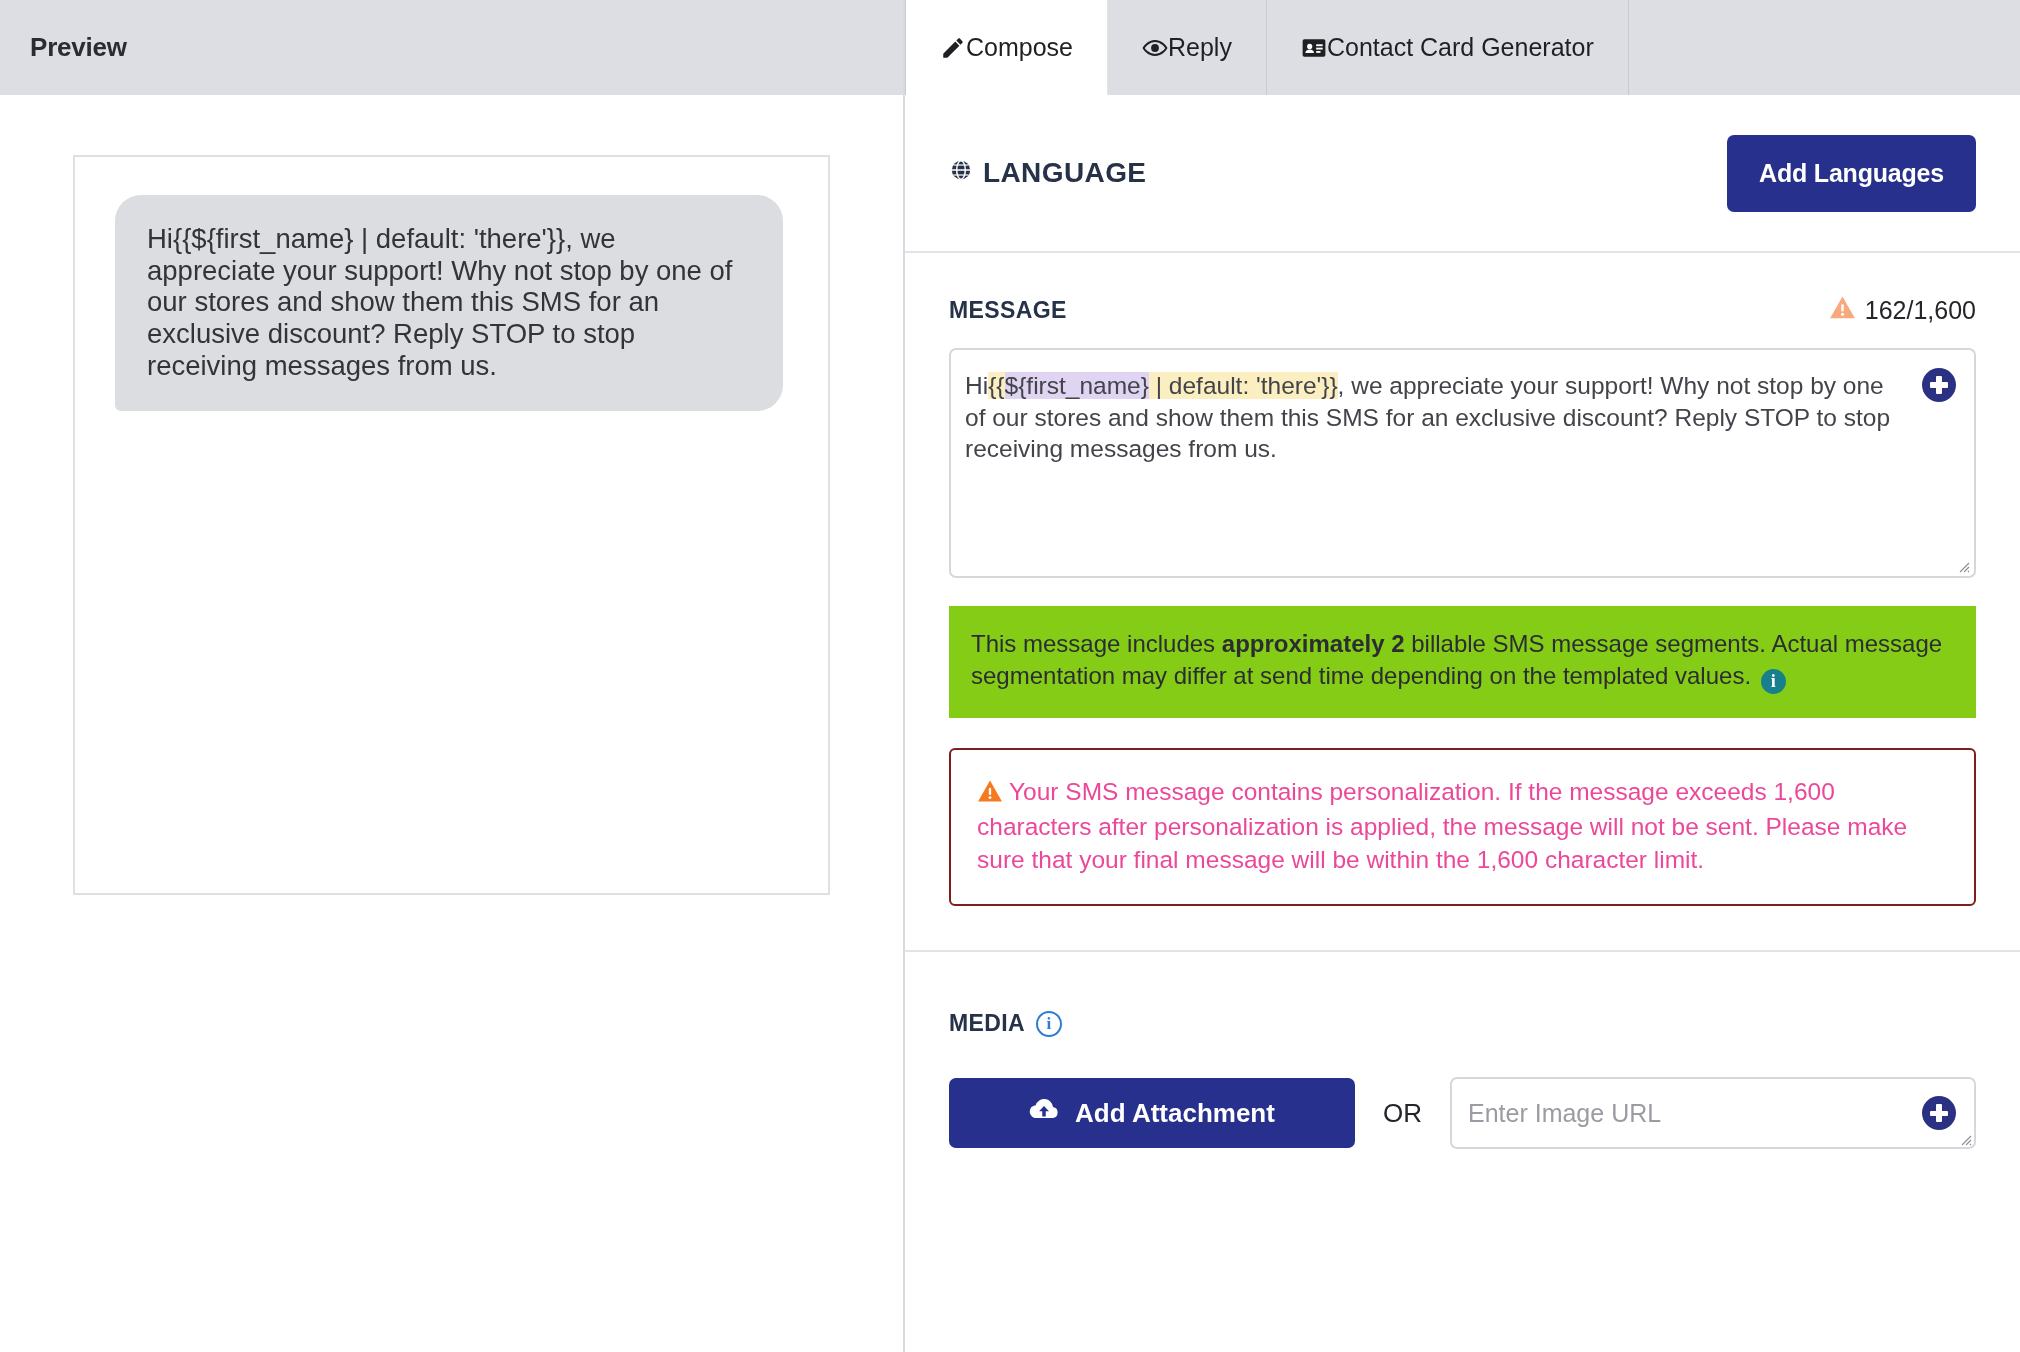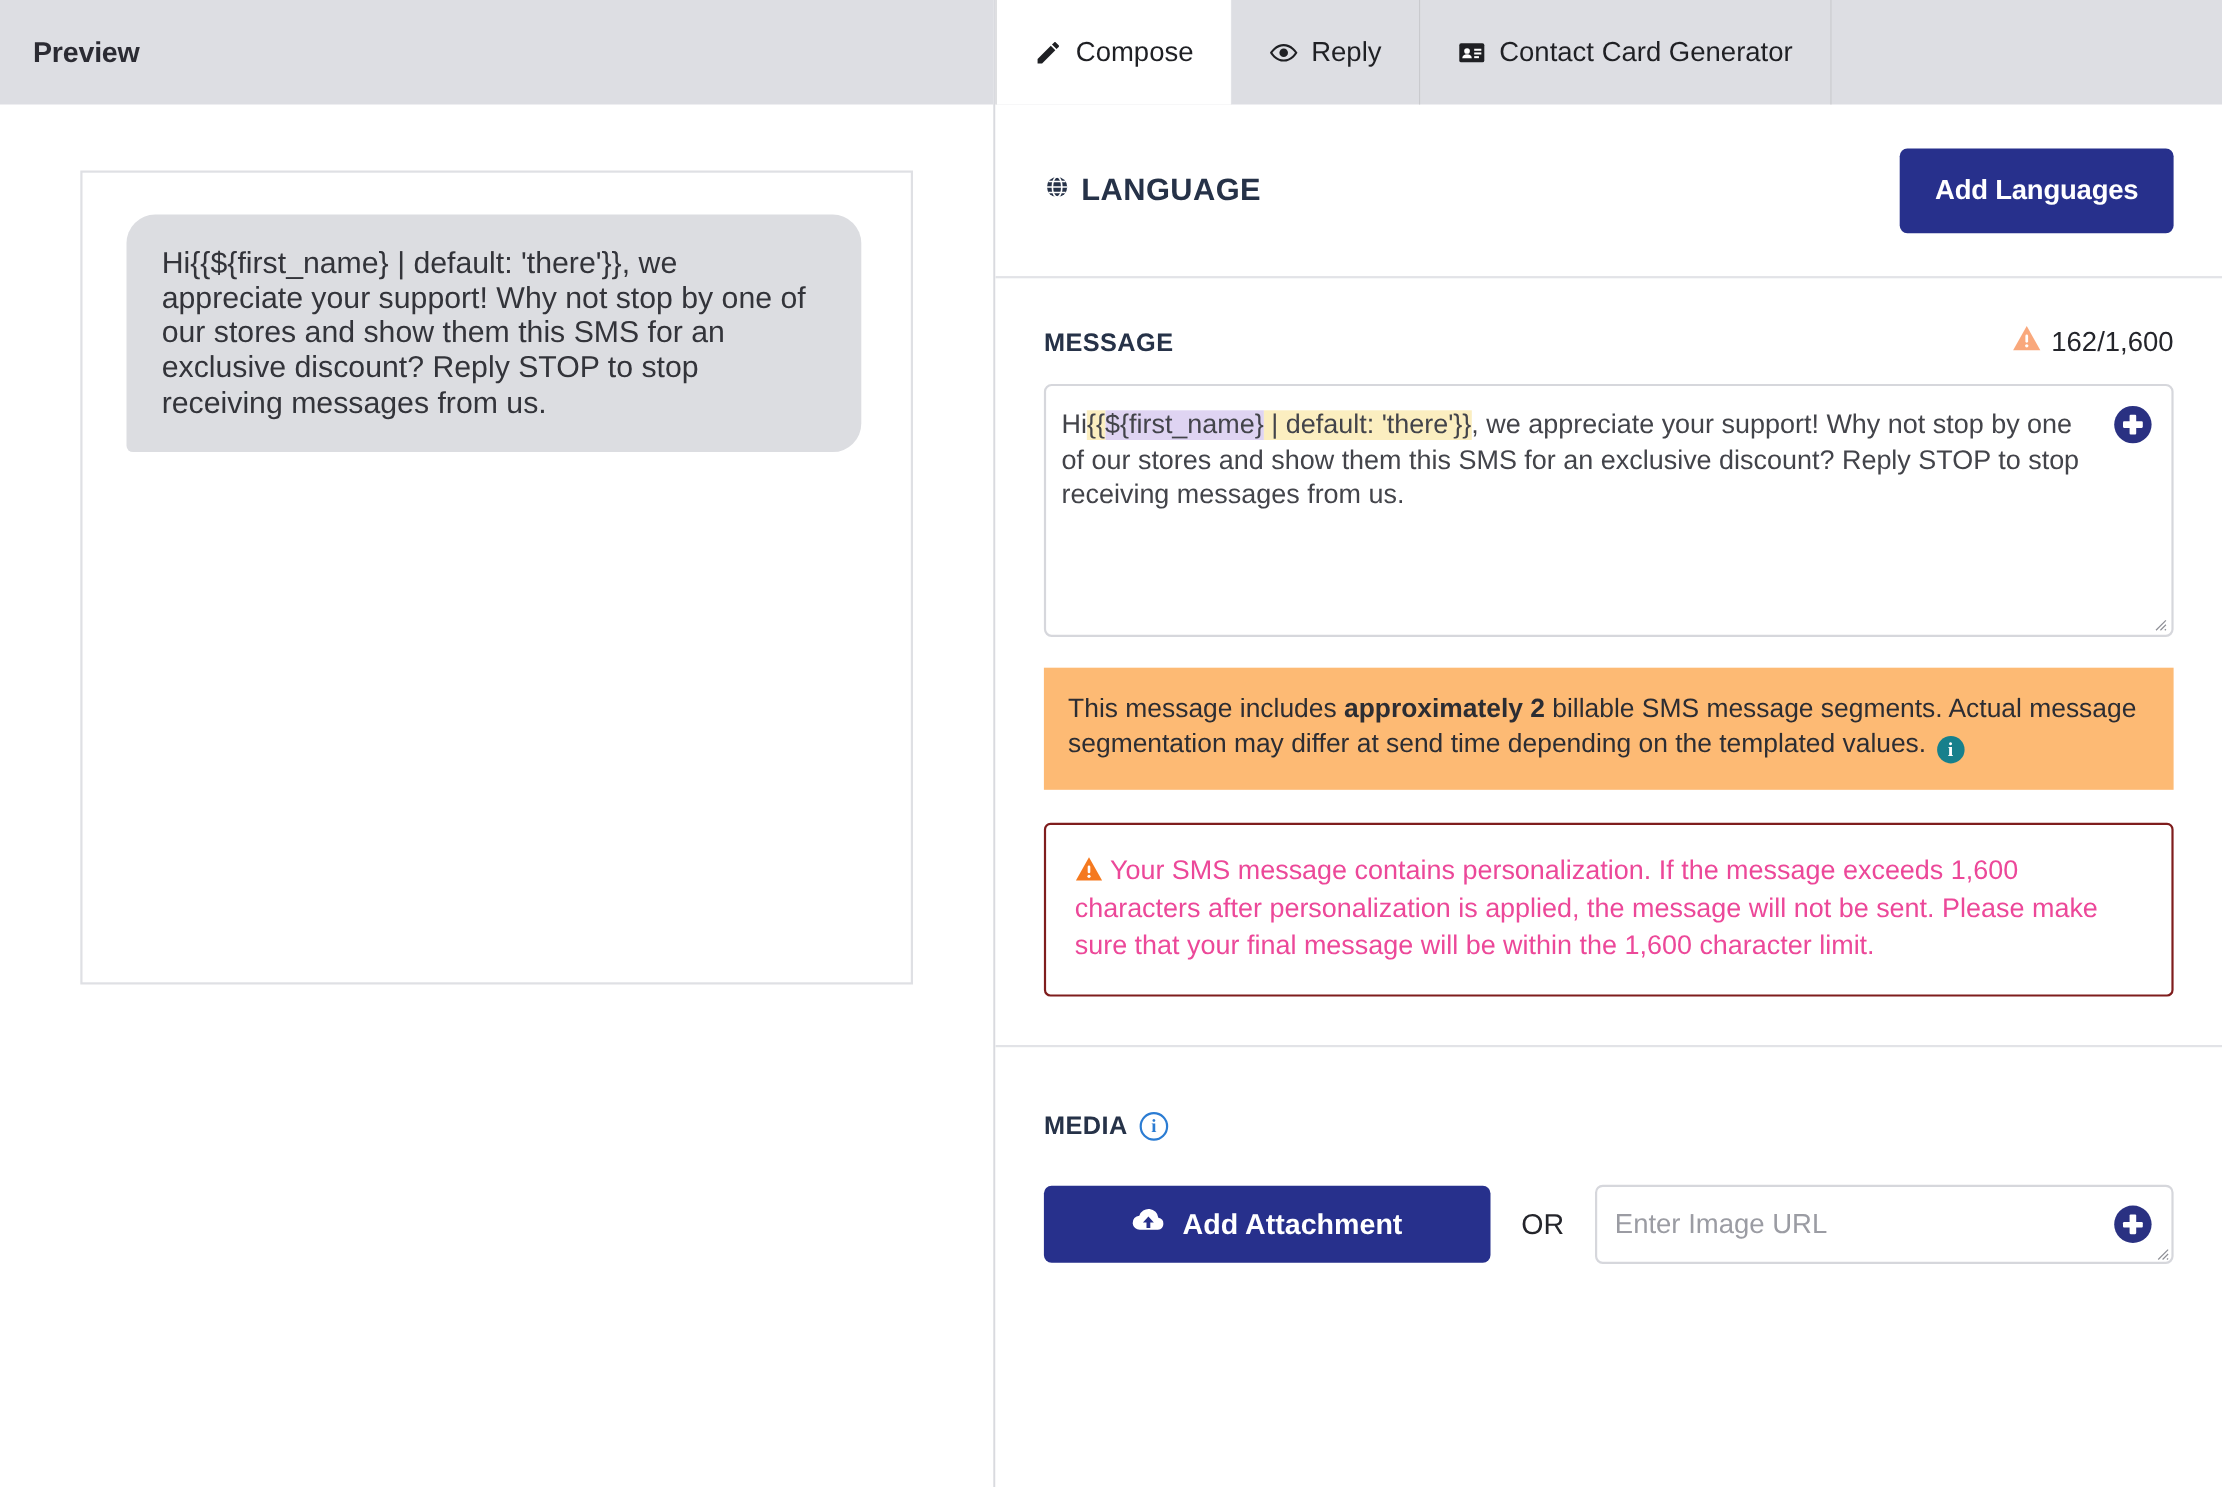--- a/index.html
+++ b/index.html
@@ -71,21 +71,20 @@
     display: flex; flex-direction: column;
     position: relative;
   }
   .tabbar {
     height: 95px; flex: 0 0 95px;
     background: #dddee3;
     display: flex; align-items: stretch;
   }
   .tab {
     display: flex; align-items: center; justify-content: center;
-    gap: 12px;
     padding: 0 34px;
     font-size: 25px;
     color: #1f2024;
     cursor: pointer;
     border-right: 1px solid #c9cace;
     user-select: none;
   }
   .tab.active {
     background: #ffffff;
     border-right: 1px solid #e2e3e7;
@@ -160,21 +159,21 @@
   .plus-btn::after { width: 5.5px; height: 18px; border-radius: 1px; }
   .resize-grip {
     position: absolute; right: 4px; bottom: 3px;
     width: 16px; height: 16px;
     pointer-events: auto; cursor: nwse-resize;
   }
   .resize-grip svg { display: block; }
 
   .seg-note {
     margin-top: 28px;
-    background: #fdba74;
+    background: #84cc16;
     padding: 22px 26px 24px 22px;
     font-size: 24px; line-height: 1.32; color: #2c2d33;
   }
   .seg-note b { font-weight: bold; }
   .info-teal {
     display: inline-block; vertical-align: -3px;
     width: 25px; height: 25px; border-radius: 50%;
     background: #17808c; color: #ffffff;
     font-size: 18px; font-weight: bold; line-height: 25px;
     text-align: center; font-family: "Liberation Serif", serif;

